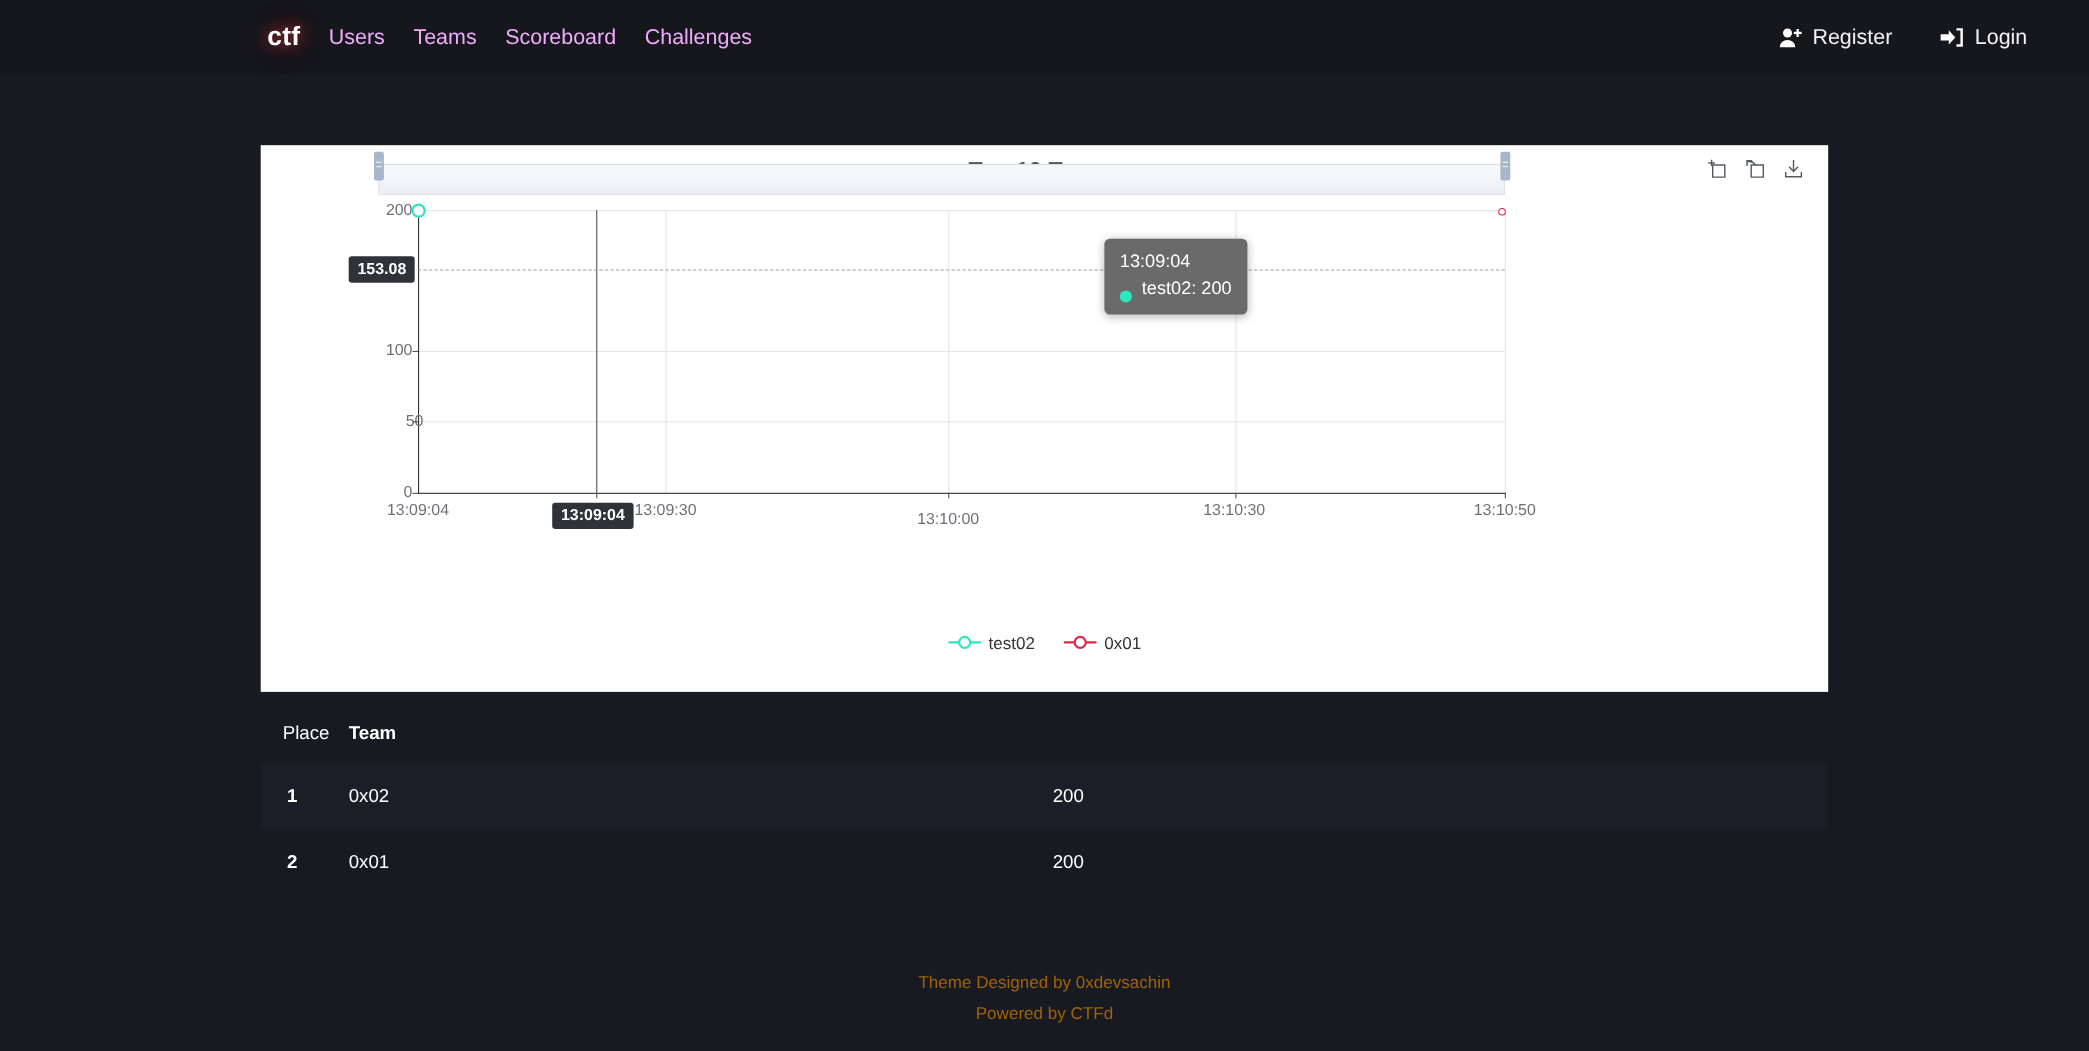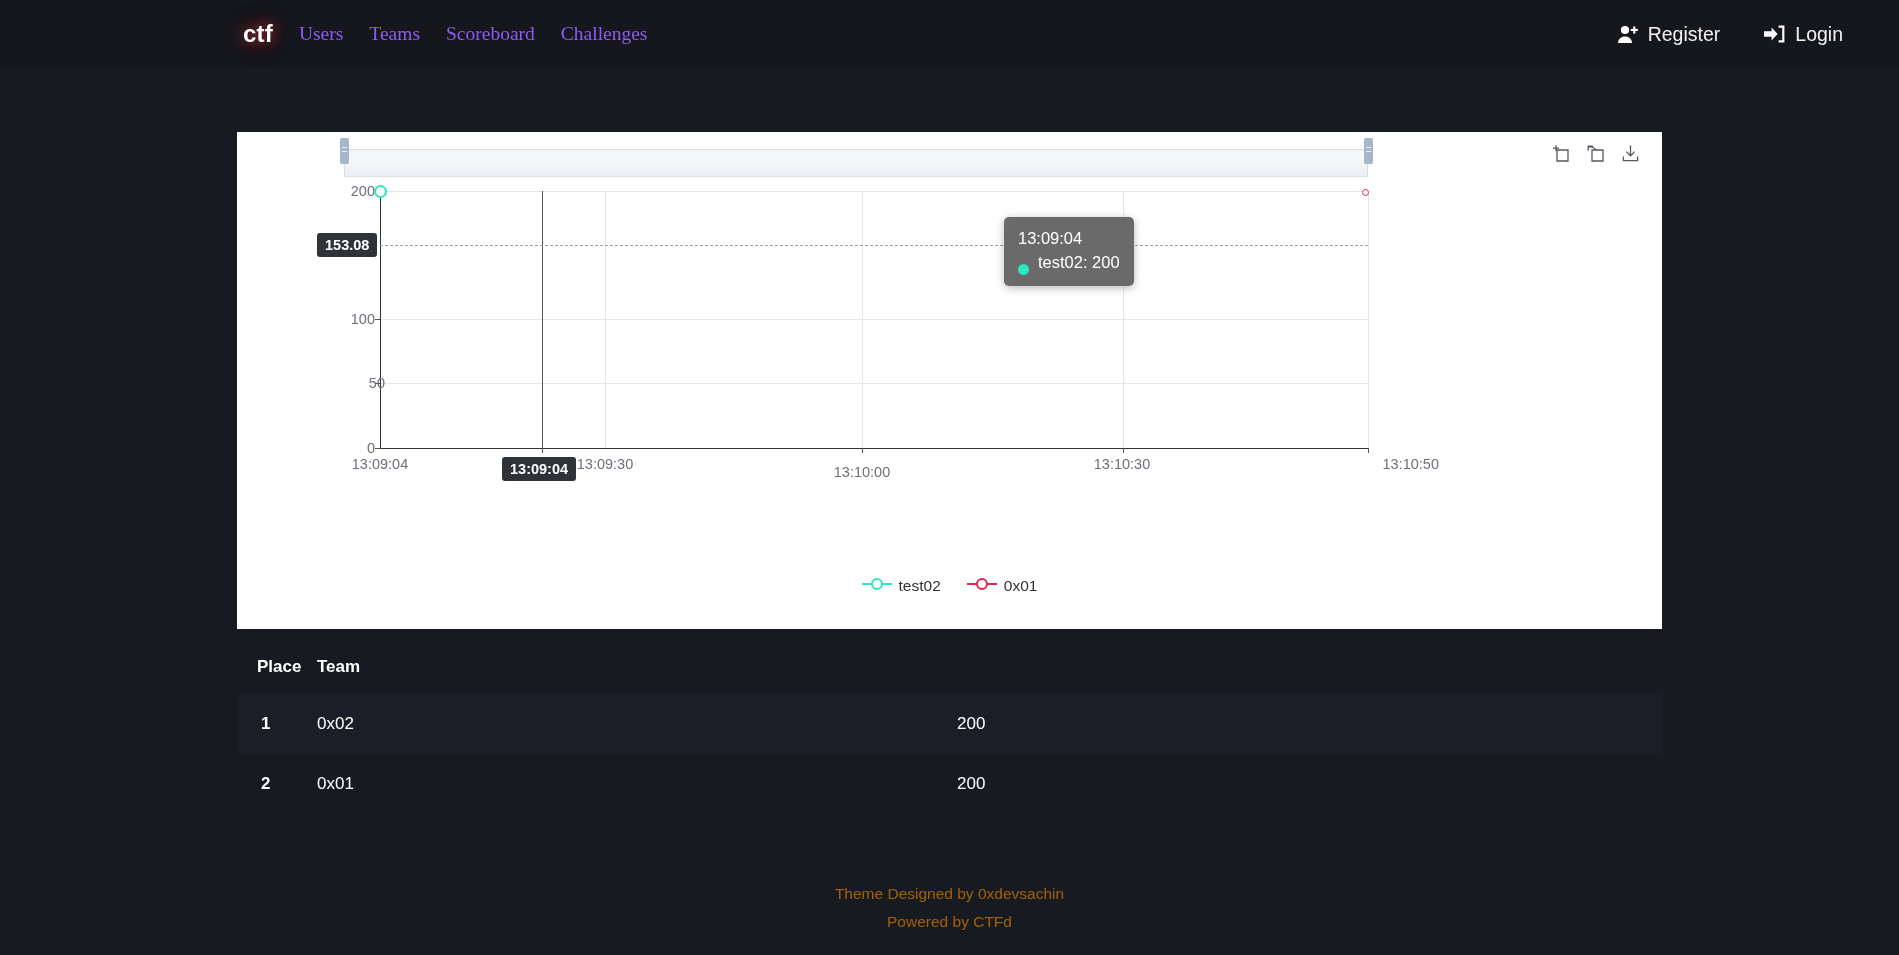--- a/index.html
+++ b/index.html
@@ -24,26 +24,25 @@
   .brand {
     color: #ffffff;
     font-size: 24px;
     font-weight: 600;
     letter-spacing: .2px;
     text-shadow: 0 0 14px rgba(220,60,60,.85), 0 0 26px rgba(200,40,40,.55);
     margin-right: 26px;
     cursor: pointer;
   }
   .nav-link {
-    color: #8b5cf6;
+    color: #f0abfc;
     font-size: 19.5px;
     margin-right: 26px;
     cursor: pointer;
     white-space: nowrap;
-    font-family: Liberation Serif, serif;
   }
   .nav-right {
     margin-left: auto;
     display: flex;
     align-items: center;
     gap: 44px;
   }
   .nav-action {
     display: flex;
     align-items: center;
@@ -217,21 +216,21 @@
   }
   .board-head {
     font-weight: bold;
     height: 54px;
     font-size: 17px;
   }
   .row-odd { background: #1b1e27; }
   .c-place { width: 80px; padding-left: 24px; font-weight: bold; }
   .c-team  { width: 640px; }
   .c-score { flex: 1; }
-  .board-head .c-place { font-weight: bold; padding-left: 20px; }
+  .board-head .c-place { font-weight: normal; padding-left: 20px; }
 
   
   .footer {
     position: absolute;
     left: 0; top: 880px;
     width: 1899px;
     text-align: center;
     line-height: 1.75;
   }
   .footer a {
@@ -333,21 +332,21 @@
     <div class="ytick-label" style="left:78px;  top:308px;">0</div>
     <div class="ytick-mark" style="left:138px; top:59px;"></div>
     <div class="ytick-mark" style="left:138px; top:187px;"></div>
     <div class="ytick-mark" style="left:138px; top:251px;"></div>
     <div class="ytick-mark" style="left:138px; top:316px;"></div>
 
     <div class="xtick-label" style="left:98px;  top:324px;">13:09:04</div>
     <div class="xtick-label" style="left:323px; top:324px;">13:09:30</div>
     <div class="xtick-label" style="left:580px; top:332px;">13:10:00</div>
     <div class="xtick-label" style="left:840px; top:324px;">13:10:30</div>
-    <div class="xtick-label" style="left:1112px;top:324px;text-align:right;">13:10:50</div>
+    <div class="xtick-label" style="left:1086px;top:324px;">13:10:50</div>
     <div class="tick-mark" style="left:305px;  top:316px;"></div>
     <div class="tick-mark" style="left:625px;  top:316px;"></div>
     <div class="tick-mark" style="left:886px;  top:316px;"></div>
     <div class="tick-mark" style="left:1131px; top:316px;"></div>
 
     <div class="dashed-line" style="left:143px; top:113px; width:988px;"></div>
     <div class="axis-pointer-label" style="left:80px; top:101px;">153.08</div>
     <div class="axis-pointer-label" style="left:265px; top:325px;">13:09:04</div>
 
     <div class="pt-teal" style="left:137px; top:53px;"></div>

